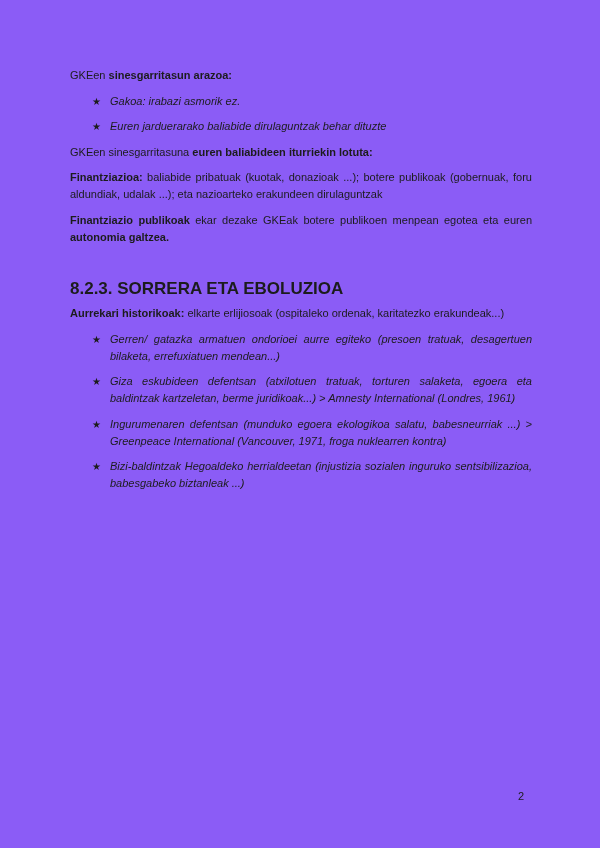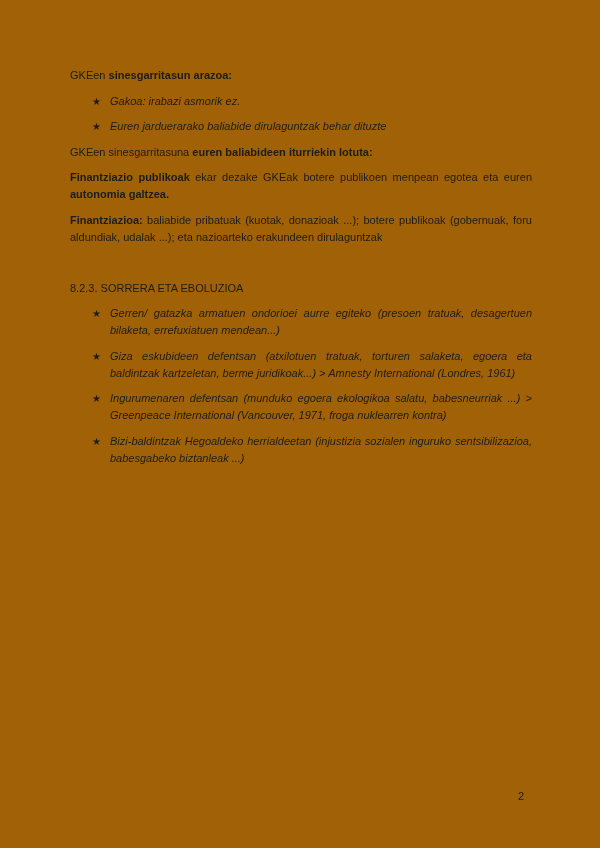--- a/index.html
+++ b/index.html
@@ -11,21 +11,21 @@
     width: 600px;
     height: 848px;
     position: relative;
     font-family: "Liberation Sans", sans-serif;
     color: #1c1c1c;
     overflow: hidden;
   }
   .page {
     position: absolute;
     inset: 0;
-    background: #a16207;
+    background: #8b5cf6;
   }
   .content {
     position: absolute;
     left: 70px;
     top: 67px;
     width: 462px;
     font-size: 11px;
     line-height: 17px;
   }
   .para {
@@ -33,22 +33,22 @@
   }
   .justify {
     text-align: justify;
   }
   .bold {
     font-weight: bold;
   }
   .section-heading {
     margin-top: 34px;
     margin-bottom: 8.5px;
-    font-weight: normal;
-    font-size: 11px;
+    font-weight: bold;
+    font-size: 17px;
     line-height: 17px;
   }
   .bullet {
     display: flex;
     margin: 0 0 8.5px 22px;
   }
   .star {
     flex: 0 0 18px;
     width: 18px;
     font-size: 10px;
@@ -78,27 +78,28 @@
       <span class="bullet-body">Gakoa: irabazi asmorik ez.</span>
     </div>
 
     <div class="bullet">
       <span class="star">★</span>
       <span class="bullet-body">Euren jarduerarako baliabide dirulaguntzak behar dituzte</span>
     </div>
 
     <p class="para"><span>GKEen sinesgarritasuna </span><span class="bold">euren baliabideen iturriekin lotuta:</span></p>
 
+    <p class="para justify"><span class="bold">Finantziazioa:</span><span> baliabide pribatuak (kuotak, donazioak ...); botere publikoak (gobernuak, foru aldundiak, udalak ...); eta nazioarteko erakundeen dirulaguntzak</span></p>
+
     <p class="para justify"><span class="bold">Finantziazio publikoak</span><span> ekar dezake GKEak botere publikoen menpean egotea eta euren </span><span class="bold">autonomia galtzea.</span></p>
-
-    <p class="para justify"><span class="bold">Finantziazioa:</span><span> baliabide pribatuak (kuotak, donazioak ...); botere publikoak (gobernuak, foru aldundiak, udalak ...); eta nazioarteko erakundeen dirulaguntzak</span></p>
 
     <p class="para section-heading">8.2.3. SORRERA ETA EBOLUZIOA</p>
 
 
+    <p class="para"><span class="bold">Aurrekari historikoak:</span><span> elkarte erlijiosoak (ospitaleko ordenak, karitatezko erakundeak...)</span></p>
 
 
 
 
     <div class="bullet justify">
       <span class="star">★</span>
       <span class="bullet-body">Gerren/ gatazka armatuen ondorioei aurre egiteko (presoen tratuak, desagertuen bilaketa, errefuxiatuen mendean...)</span>
     </div>
 
     <div class="bullet justify">

